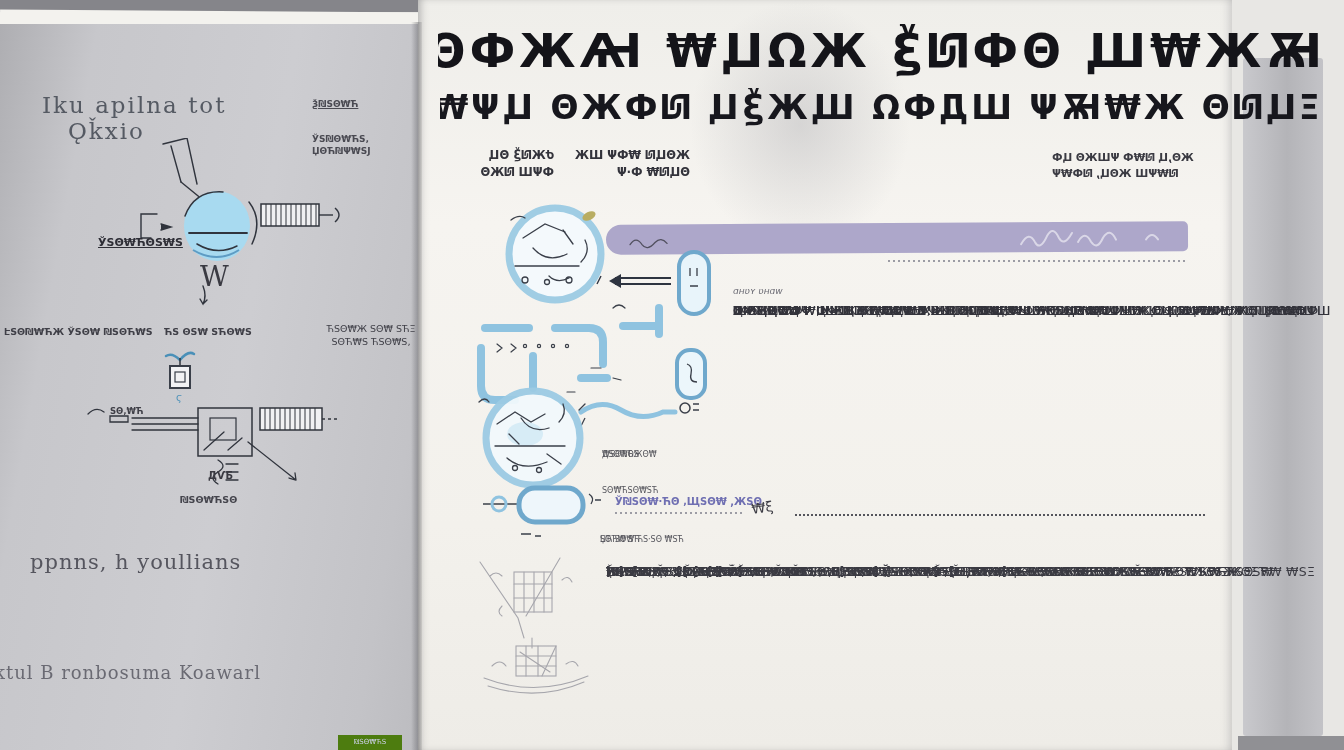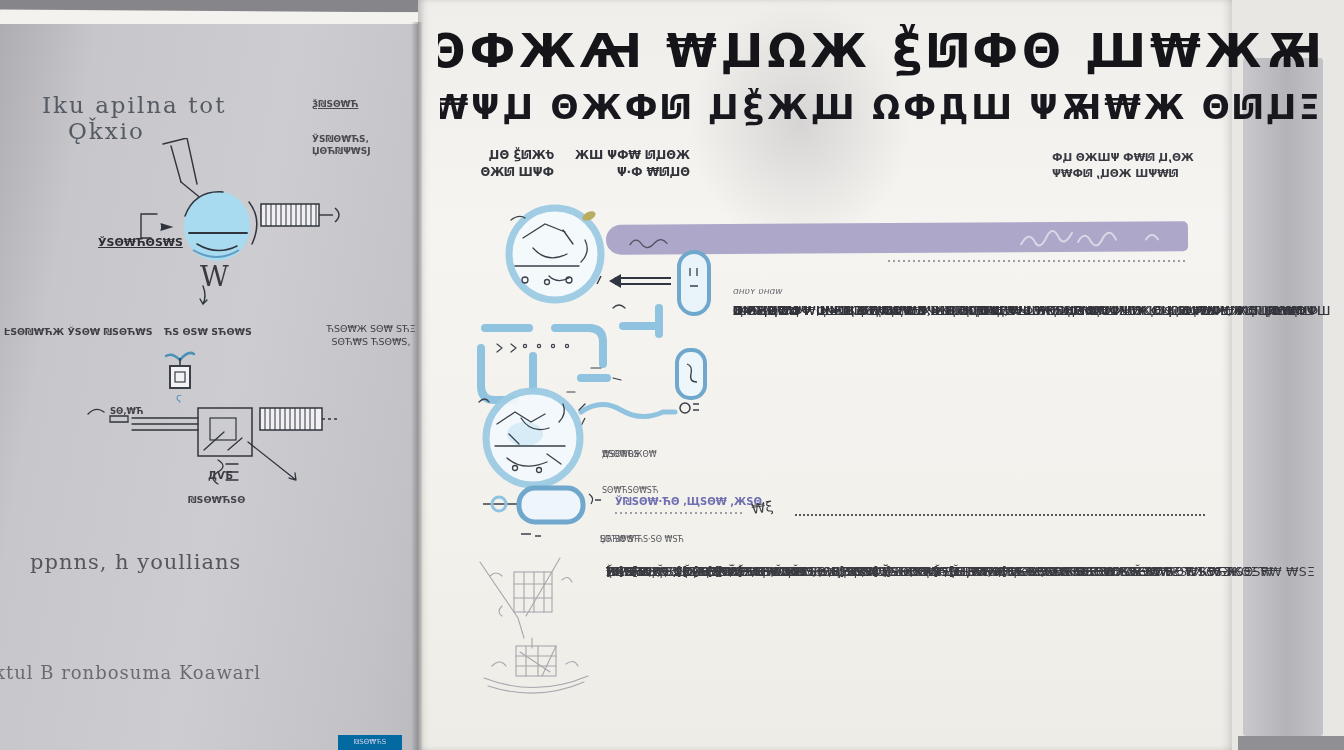--- a/index.html
+++ b/index.html
@@ -102,26 +102,26 @@
       <path d="M146,66 h12 M146,74 h12 M146,82 h12"></path>
     </g>
     <rect x="180" y="10" width="62" height="22" fill="#f1f1f3" stroke="#30343d" stroke-width="1.5"></rect>
     <g stroke="#30343d" stroke-width="1">
       <path d="M185,10 v22 M190,10 v22 M195,10 v22 M200,10 v22 M205,10 v22 M210,10 v22 M215,10 v22 M220,10 v22 M225,10 v22 M230,10 v22 M235,10 v22"></path>
     </g>
     <path d="M242,21 h18" stroke="#30343d" stroke-width="1.4" stroke-dasharray="3,3" fill="none"></path>
   </svg>
   <div class="g" style="left:110px;top:406px;width:50px;height:12px;font-size:8.5px;font-weight:bold;color:#3f3f47;" data-bind="left_page.lower_small_label">ЅΘ‚₩Ћ</div>
   <div class="g" style="left:208px;top:470px;width:40px;height:14px;font-size:10px;font-weight:bold;color:#3a3a42;" data-bind="left_page.lower_center_label">ДѴБ</div>
-  <div class="g" style="left:188px;top:494px;width:60px;height:14px;font-size:9.5px;font-weight:bold;color:#45454d;" data-bind="left_page.lower_caption">₪ЅΘ₩ЋЅΘ</div>
+  <div class="g" style="left:180px;top:494px;width:60px;height:14px;font-size:9.5px;font-weight:bold;color:#45454d;" data-bind="left_page.lower_caption">₪ЅΘ₩ЋЅΘ</div>
 
   <div class="g" style="left:30px;top:550px;width:240px;height:28px;font-family:'DejaVu Serif',serif;font-size:21px;color:#55555e;letter-spacing:1px;" data-bind="left_page.caption_mid">ppnns, h youllians</div>
   <div class="g2" style="left:-6px;top:662px;width:310px;height:26px;font-family:'DejaVu Serif',serif;font-size:18px;color:#6a6a73;letter-spacing:1px;" data-bind="left_page.caption_bottom">ktul B ronbosuma Koawarl</div>
 
-  <div style="left:338px;top:735px;width:64px;height:15px;background:#0369a1;color:#ccd1e8;font-size:7px;text-align:center;line-height:15px;overflow:hidden;" data-bind="left_page.badge_text">₪ЅΘ₩ЋЅ</div>
+  <div style="left:338px;top:735px;width:64px;height:15px;background:#4d7c0f;color:#ccd1e8;font-size:7px;text-align:center;line-height:15px;overflow:hidden;" data-bind="left_page.badge_text">₪ЅΘ₩ЋЅ</div>
 
   <div class="mir g" style="left:438px;top:24px;width:884px;height:62px;font-size:46px;font-weight:800;color:#141419;letter-spacing:4px;white-space:nowrap;overflow:hidden;" data-bind="right_page.headline1">ѬЖ₩Щ ΘФ₪Ѯ ЖΩЦ₩ ѨЖФΘ ₪ЩѮЖ</div>
   <div class="mir g" style="left:440px;top:88px;width:880px;height:44px;font-size:33px;font-weight:700;color:#17171d;letter-spacing:3px;white-space:nowrap;overflow:hidden;" data-bind="right_page.headline2">ΞЦ₪Θ Ж₩ѬΨ ШДФΩ ЩЖѮЦ ₪ФЖΘ ЦΨ₩</div>
 
   <div class="mir g" style="left:456px;top:147px;width:98px;height:40px;font-size:11.5px;font-weight:bold;color:#33333b;line-height:17px;">
     <div style="position:static" data-bind="right_page.header_block1.0">ԺЖ₪Ѯ ΘЦ</div>
     <div style="position:static" data-bind="right_page.header_block1.1">ФΨШ ₪ЖΘ</div>
   </div>
   <div class="mir g" style="left:562px;top:147px;width:128px;height:40px;font-size:11.5px;font-weight:bold;color:#33333b;line-height:17px;">
     <div style="position:static" data-bind="right_page.header_block2.0">ЖΘЦ₪ ₩ФΨ ШЖ</div>

